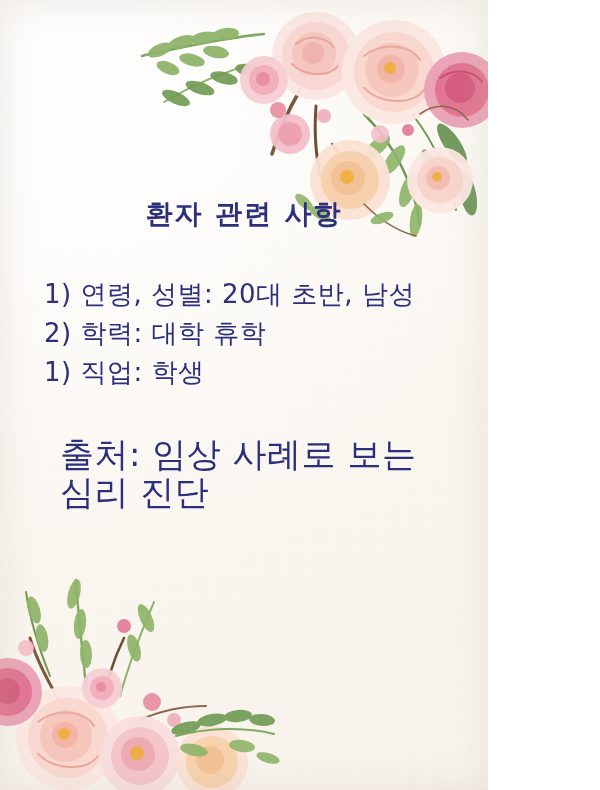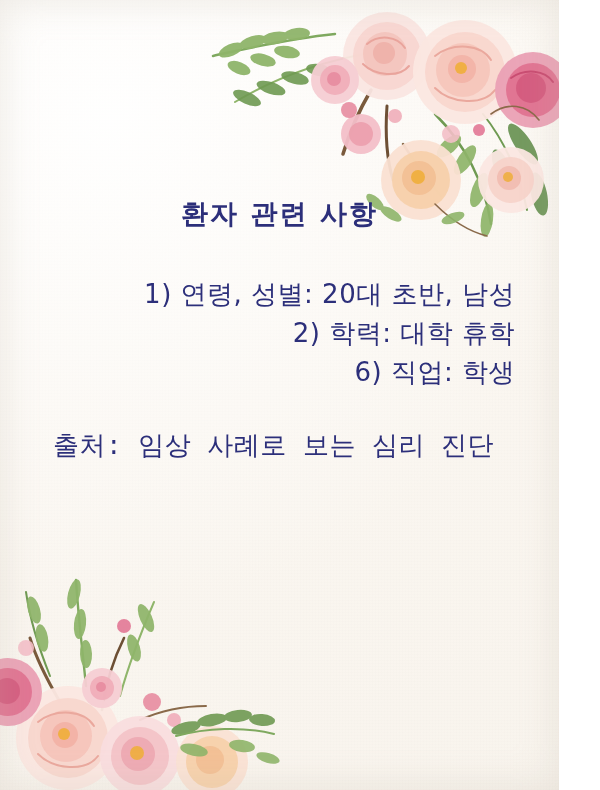--- a/index.html
+++ b/index.html
@@ -5,21 +5,21 @@
   html, body {
     margin: 0;
     padding: 0;
     background: #ffffff;
   }
   body {
     font-family: "DejaVu Sans", sans-serif;
   }
   .page {
     position: relative;
-    width: 559px;
+    width: 488px;
     height: 790px;
     overflow: hidden;
     background: #c4b5fd;
   }
 
   
   .paper-bg {
     position: absolute;
     inset: 0;
     background:
@@ -54,34 +54,32 @@
     margin: 0 0 44px 0;
   }
 
   .line {
     color: #2c2f7a;
     font-size: 26px;
     line-height: 36px;
     letter-spacing: 0.5px;
     margin: 0 0 3px 0;
     white-space: pre-wrap;
-    text-align: right;
   }
 
   .spacer {
     height: 26px;
   }
 
   .source {
     color: #2c2f7a;
-    font-size: 26px;
+    font-size: 34px;
     line-height: 38px;
     letter-spacing: 0.5px;
-    margin: 9px;
-    font-family: Liberation Mono, monospace;
+    margin: 16px;
   }
 
   
   .floral {
     position: absolute;
     pointer-events: none;
   }
   .floral-top {
     top: -6px;
     right: -6px;
@@ -260,21 +258,21 @@
         <path d="M186 230 C216 222 252 220 284 228" stroke="#7fa95f" stroke-width="2" fill="none"></path>
       </g>
     </svg>
   </div>
 
   <div class="text-block">
     <div class="title">환자 관련 사항</div>
 
     <p class="line">1) 연령, 성별: 20대 초반, 남성</p>
     <p class="line">2) 학력: 대학 휴학</p>
-    <p class="line">6) 직업: 학생</p>
+    <p class="line">1) 직업: 학생</p>
 
     <div class="spacer"></div>
 
     <p class="source">출처: 임상 사례로 보는 심리 진단</p>
   </div>
 
   <div class="paper-edge"></div>
 </div>
 
 </body></html>

